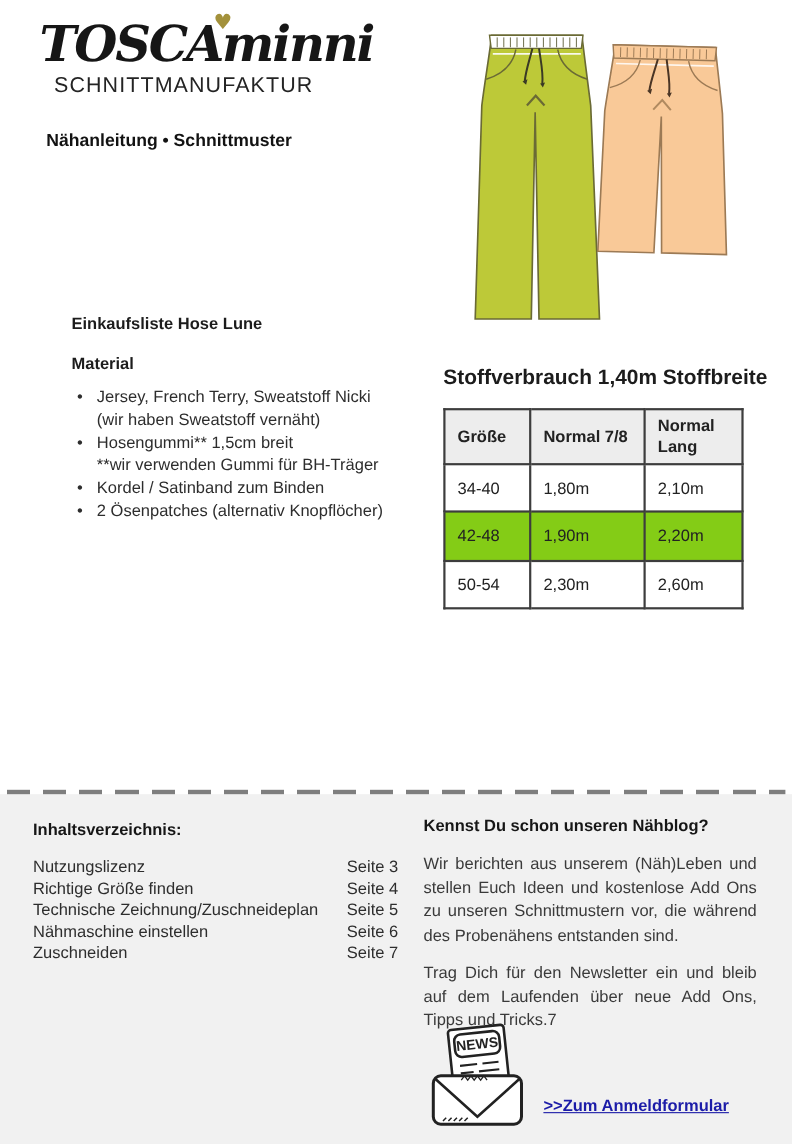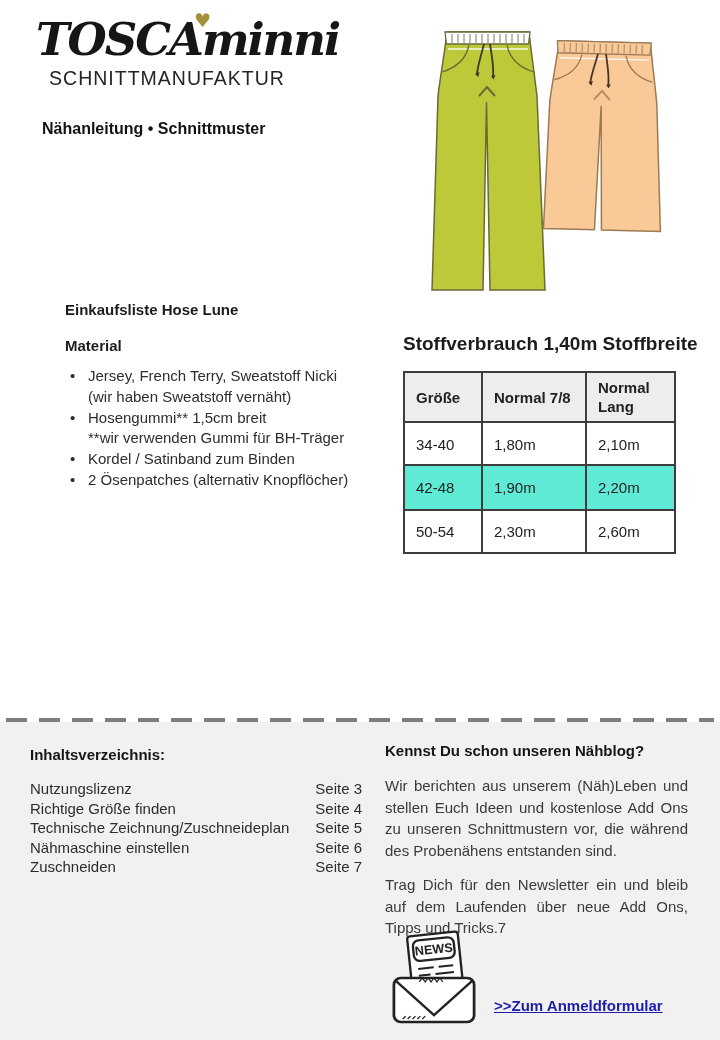--- a/index.html
+++ b/index.html
@@ -31,41 +31,41 @@
   .pant-long  { fill:#bdc938; stroke:#6a6a35; stroke-width:1.5; }
   .pant-78    { fill:#f9c998; stroke:#9c7a55; stroke-width:1.5; }
   .band-white { fill:#ffffff; stroke:#6a6a35; stroke-width:1.3; }
   .band-peach { fill:#f9c998; stroke:#9c7a55; stroke-width:1.3; }
   .pocket-g { fill:none; stroke:#6a6a35; stroke-width:1.3; }
   .pocket-p { fill:none; stroke:#9c7a55; stroke-width:1.3; }
   .string-g { fill:none; stroke:#3a3a25; stroke-width:1.8; }
   .string-p { fill:none; stroke:#4a3525; stroke-width:1.8; }
 
   
-  .shop { position:absolute; left:65px; top:301px; width:312px; }
+  .shop { position:absolute; left:65px; top:286px; width:312px; }
   .shop-title { font-size:15px; font-weight:bold; color:#1c1c1c; }
   .mat-title  { margin-top:19px; font-size:15px; font-weight:bold; color:#1c1c1c; }
   .mat-list   { margin-top:12px; font-size:15px; line-height:20.8px; color:#2d2d2d; }
   .mat-line   { position:relative; padding-left:23px; }
   .mat-line.with-bullet::before {
     content:"•"; position:absolute; left:5px; top:0; font-size:15px; color:#2d2d2d;
   }
 
   
   .fabric { position:absolute; left:403px; top:333px; }
   .fabric-title { font-size:19px; font-weight:bold; color:#1c1c1c; }
   .fabric table { border-collapse:collapse; table-layout:fixed; margin-top:16px; }
   .fabric th, .fabric td {
     border:2px solid #3d3d3d; font-size:15px; text-align:left;
     padding-left:11px; color:#222; vertical-align:middle;
   }
   .fabric th { background:#ededed; font-weight:bold; height:50px; line-height:19px; padding-right:4px; }
   .fabric .c1 { width:78px; } .fabric .c2 { width:104px; } .fabric .c3 { width:89px; }
   .fabric tr.r1 td { height:43px; vertical-align:top; padding-top:13px; }
-  .fabric tr.r2 td { height:45px; background:#5eead4; }
+  .fabric tr.r2 td { height:45px; background:#84cc16; }
   .fabric tr.r3 td { height:43px; }
 
   
   .footer { position:absolute; left:0; top:710px; width:720px; height:330px;padding-left:46px; }
   .footer-dash {
     position:absolute; left:6px; top:8px; width:708px; height:4px;
     background:repeating-linear-gradient(90deg,#7e7e7e 0 21px, transparent 21px 33px);
   }
   .footer-gray { position:absolute; left:0; top:12px; width:720px; height:318px; background:#f1f1f1; }
 

